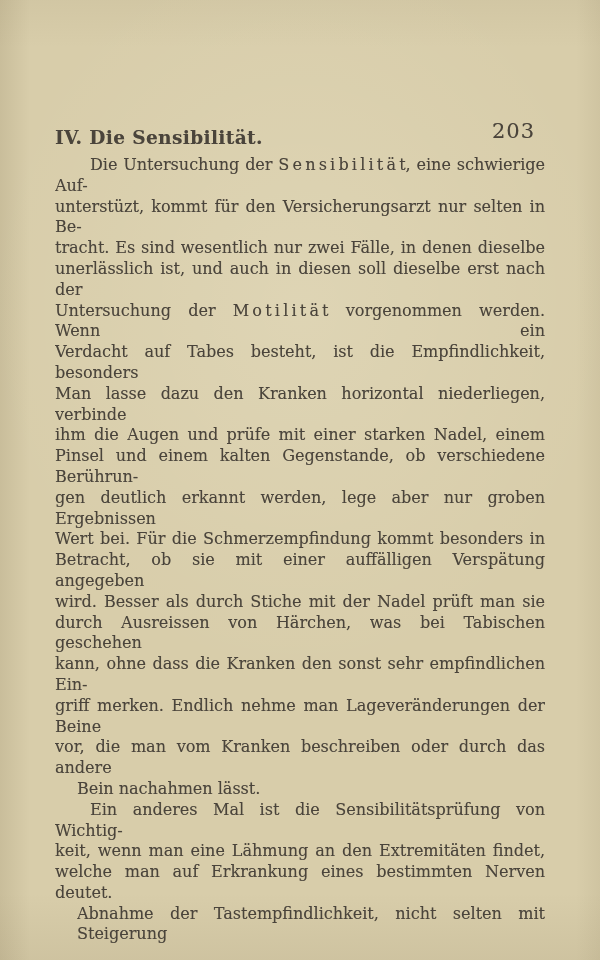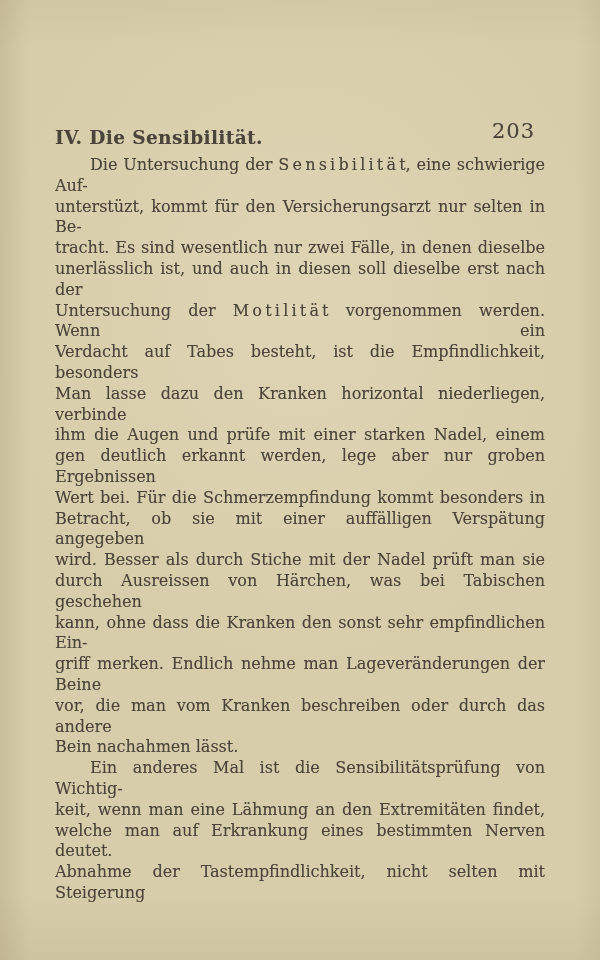--- a/index.html
+++ b/index.html
@@ -68,20 +68,21 @@
   }
   .tline {
     text-align: justify;
     text-align-last: justify;
     white-space: normal;
     overflow: hidden;
   }
   .para .tline:last-child,
   .footnote .tline:last-child {
     text-align-last: left;
+    margin-left: 22px;
   }
   .indent-first .tline:first-child {
     text-indent: 35px;
   }
 </style>
 </head>
 <body>
 
 <div class="page">
   <div class="pagenum">203</div>
@@ -91,20 +92,21 @@
   <div class="textblock">
     <div class="para indent-first">
         <div class="tline">Die Untersuchung der S e n s i b i l i t ä t, eine schwierige Auf-</div>
         <div class="tline">unterstüzt, kommt für den Versicherungsarzt nur selten in Be-</div>
         <div class="tline">tracht. Es sind wesentlich nur zwei Fälle, in denen dieselbe</div>
         <div class="tline">unerlässlich ist, und auch in diesen soll dieselbe erst nach der</div>
         <div class="tline">Untersuchung der M o t i l i t ä t vorgenommen werden. Wenn ein</div>
         <div class="tline">Verdacht auf Tabes besteht, ist die Empfindlichkeit, besonders</div>
         <div class="tline">Man lasse dazu den Kranken horizontal niederliegen, verbinde</div>
         <div class="tline">ihm die Augen und prüfe mit einer starken Nadel, einem</div>
+        <div class="tline">Pinsel und einem kalten Gegenstande, ob verschiedene Berührun-</div>
         <div class="tline">gen deutlich erkannt werden, lege aber nur groben Ergebnissen</div>
         <div class="tline">Wert bei. Für die Schmerzempfindung kommt besonders in</div>
         <div class="tline">Betracht, ob sie mit einer auffälligen Verspätung angegeben</div>
         <div class="tline">wird. Besser als durch Stiche mit der Nadel prüft man sie</div>
         <div class="tline">durch Ausreissen von Härchen, was bei Tabischen geschehen</div>
         <div class="tline">kann, ohne dass die Kranken den sonst sehr empfindlichen Ein-</div>
         <div class="tline">griff merken. Endlich nehme man Lageveränderungen der Beine</div>
         <div class="tline">vor, die man vom Kranken beschreiben oder durch das andere</div>
         <div class="tline">Bein nachahmen lässt.</div>
       </div>

